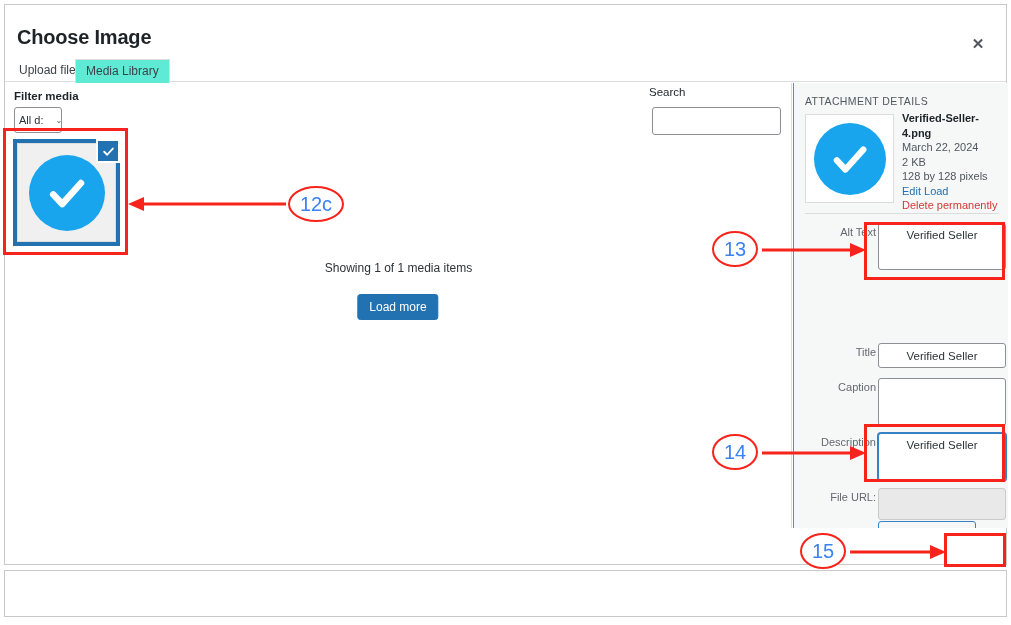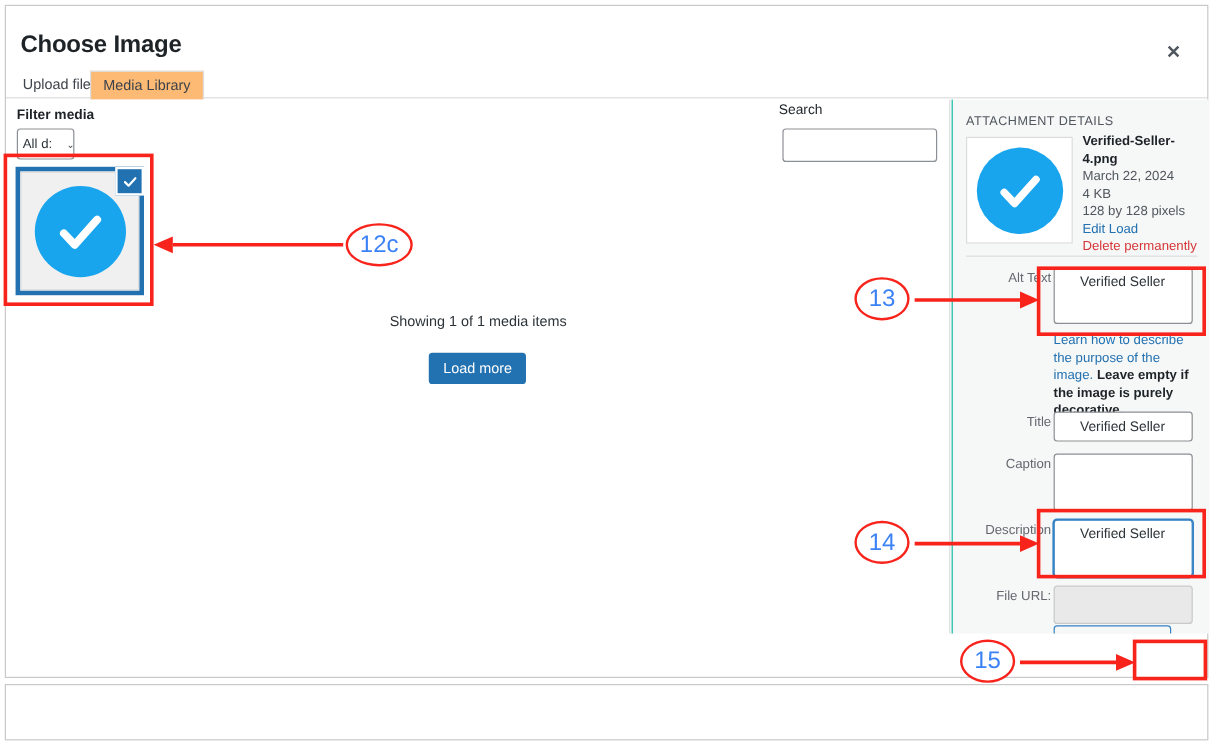--- a/index.html
+++ b/index.html
@@ -47,21 +47,21 @@
     border-bottom: 1px solid #ddd;
   }
   .tab {
     position: absolute; top: 0;
     font-size: 12px; color: #3c434a;
     padding: 3px 10px 4px 10px;
     cursor: pointer; background: transparent;
     line-height: 16px;
   }
   .tab-0 { left: 4px; }
-  .tab-1 { left: 70px; border: 1px solid #ddd; border-bottom: 1px solid #fff; background:#fdba74; }
+  .tab-1 { left: 70px; border: 1px solid #ddd; border-bottom: 1px solid #fff; background:#5eead4; }
 
   
   .content {
     position: absolute; left: 0; top: 78px;
     width: 1003px; height: 445px;
   }
   .grid-col {
     position: absolute; left: 0; top: 0;
     width: 787px; height: 445px;
     background: #fff;
@@ -178,26 +178,27 @@
   
   .field-row { position: absolute; left: 0; width: 215px; }
   .field-label {
     position: absolute; right: 133px; top: 3px;
     width: 78px; text-align: right;
     font-size: 11px; color: #646970;
     white-space: nowrap;
   }
   .field-ctrl {
     position: absolute; left: 84px;
-    width: 116px;
+    width: 128px;
     border: 1px solid #8c8f94; border-radius: 3px;
     background: #fff; font-size: 11.5px;
     color: #2c3338; padding: 4px 21px;
     font-family: inherit; outline: none; resize: none;
     line-height: 15px;
+    text-align: center;
   }
   .field-ctrl.focused { border: 1px solid #3582c4; box-shadow: 0 0 0 1px #3582c4; }
   .field-ctrl.readonly { background: #e9e9ea; border: 1px solid #c9c9ca; color:#50575e; }
 
   .alt-help {
     position: absolute; left: 84px; top: 194px;
     width: 122px; font-size: 11px; line-height: 14.5px;
     color: #1d2327;
   }
   .alt-help a { color: #2271b1; text-decoration: none; }
@@ -295,36 +296,33 @@
           <div class="blue-circle">
             <svg viewBox="0 0 24 24" aria-hidden="true">
               <path d="M4.5 12.8 L9.4 18 L19.6 6.6" fill="none" stroke="#ffffff" stroke-width="3.6" stroke-linecap="round" stroke-linejoin="round"></path>
             </svg>
           </div>
         </div>
 
         <div class="ad-meta">
           <div class="fname">Verified-Seller-4.png</div>
           <div>March 22, 2024</div>
-          <div>4 KB</div>
+          <div>2 KB</div>
           <div>128 by 128 pixels</div>
           <span class="ad-link-blue">Edit Load</span>
           <span class="ad-link-red">Delete permanently</span>
         </div>
 
         <div class="ad-divider"></div>
 
         <div class="field-row" style="top:140px;">
           <div class="field-label">Alt Text</div>
           <textarea class="field-ctrl" style="top: 0px; height: 47px;">Verified Seller</textarea>
         </div>
 
-        <div class="alt-help">
-          <a href="#">Learn how to describe the purpose of the image.</a><b> Leave empty if the image is purely decorative.</b>
-        </div>
 
         <div class="field-row" style="top:260px;">
           <div class="field-label">Title</div>
           <input class="field-ctrl" style="top: 0px; height: 25px;" type="text" value="Verified Seller">
         </div>
 
         <div class="field-row" style="top:295px;">
           <div class="field-label">Caption</div>
           <textarea class="field-ctrl" style="top: 0px; height: 48px;"></textarea>
         </div>

